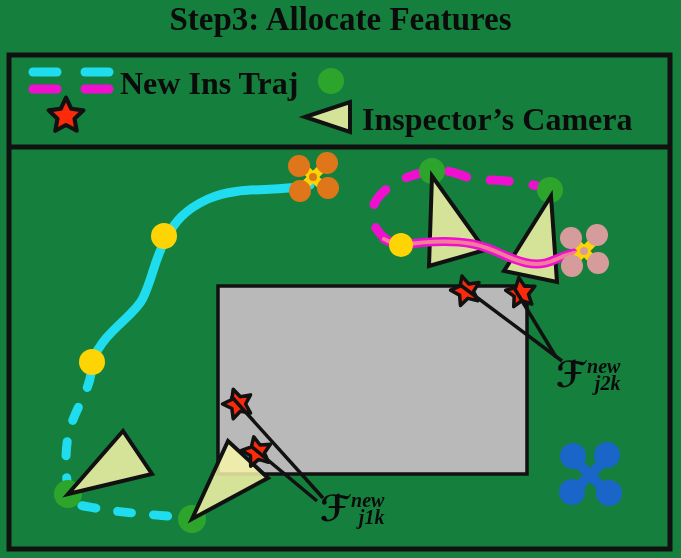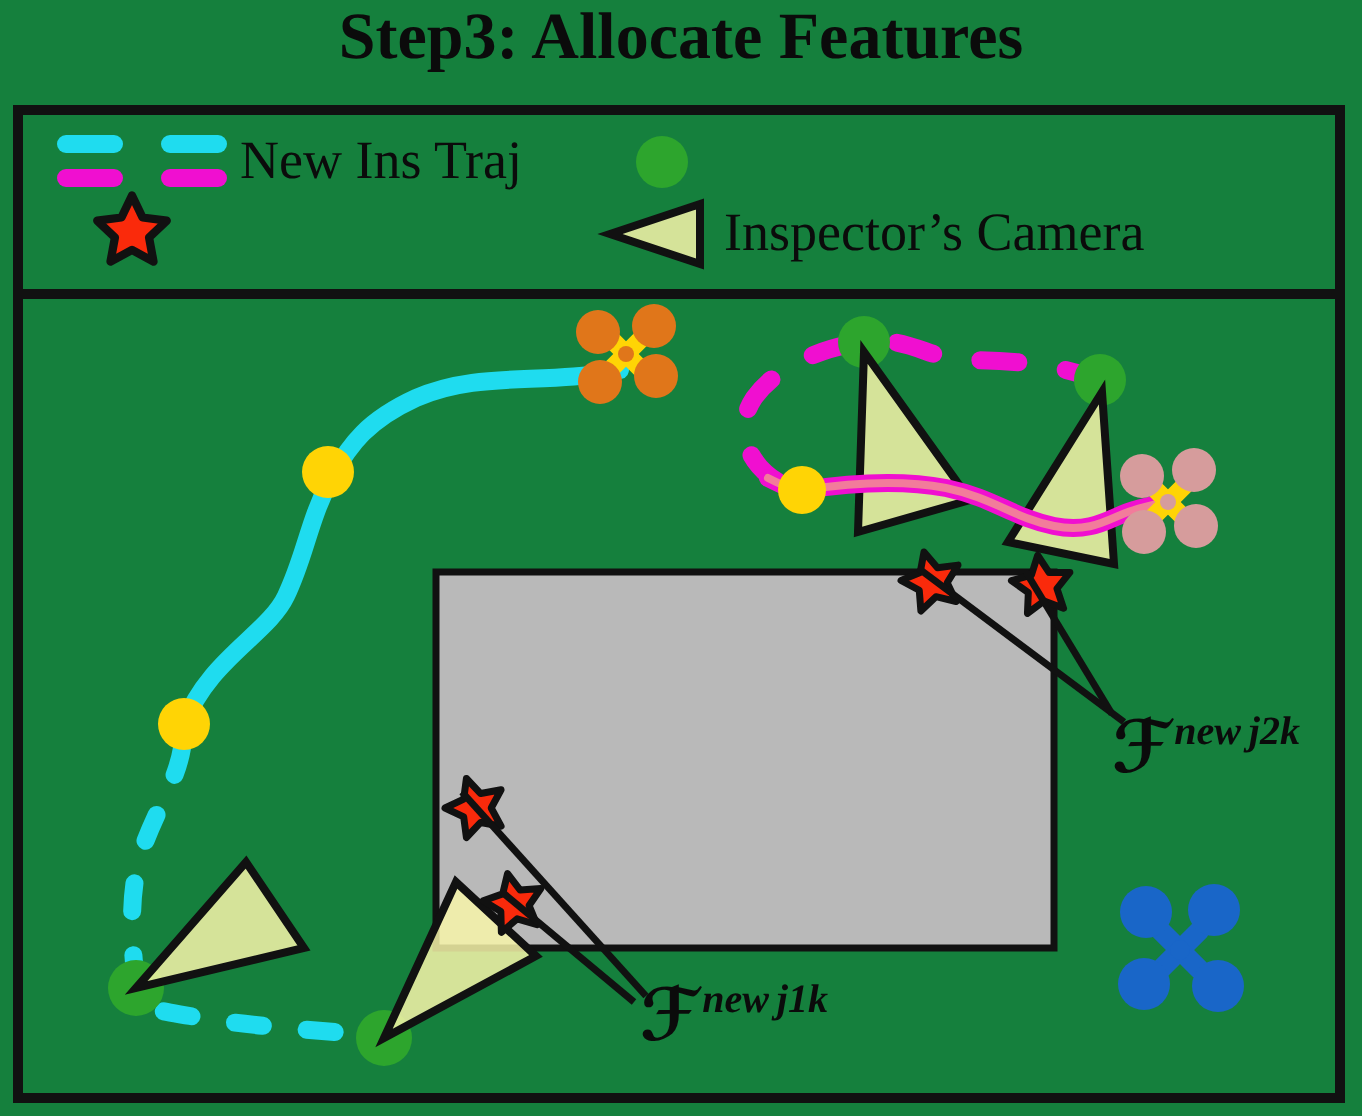--- a/index.html
+++ b/index.html
@@ -1,25 +1,25 @@
 <!DOCTYPE html>
 <html style="--traj-cyan: #1FDCEF; --traj-magenta: #F00FD0; --traj-pink-core: #F27C9B; --inspection-green: #2DA52D; --waypoint-yellow: #FFD405; --feature-red: #FA2A0B; --camera-yellow: #F7F4A9; --obstacle-gray: #B9B9B9; --drone-orange: #E0761A; --drone-pink: #D69C9C; --drone-blue: #1966C8; --outline-black: #111111;"><head>
 <meta charset="utf-8">
 <style>
   html,body{margin:0;padding:0;background:#fff;width:681px;height:558px;overflow:hidden;}
   .page{position:relative;width:681px;height:558px;background:#15803d;
         font-family:"Liberation Serif","DejaVu Serif",serif;}
   .title{position:absolute;left:0;top:1px;width:681px;text-align:center;
          font-size:33px;font-weight:bold;letter-spacing:0px;color:#0b0b0b;}
   svg.scene{position:absolute;left:0;top:0;}
-  .legend-label{position:absolute;font-size:27px;font-weight:normal;color:#0b0b0b;white-space:nowrap;line-height:1.1;}
+  .legend-label{position:absolute;font-size:32px;font-weight:bold;color:#0b0b0b;white-space:nowrap;line-height:1.1;}
   .feature-label{position:absolute;display:flex;align-items:flex-start;color:#0b0b0b;}
   .fscript{font-family:"DejaVu Serif","DejaVu Sans",serif;font-style:italic;font-weight:bold;
            font-size:36px;line-height:0.9;}
-  .subsup{display:flex;flex-direction:row;margin-left:2px;}
+  .subsup{display:flex;flex-direction:column;margin-left:2px;}
   .subsup .sup,.subsup .sub{font-size:20px;font-weight:bold;font-style:italic;line-height:0.85;}
   .subsup .sub{margin-left:4px;text-align:right;}
   
   .traj-cyan       {stroke:var(--traj-cyan,#1FDCEF);fill:none;stroke-width:9;stroke-linecap:round;}
   .traj-magenta    {stroke:var(--traj-magenta,#F00FD0);fill:none;stroke-width:9;stroke-linecap:round;}
   .traj-pink-core  {stroke:var(--traj-pink-core,#F27C9B);fill:none;stroke-width:4;stroke-linecap:round;}
   .dot-green       {fill:var(--inspection-green,#2DA52D);}
   .dot-yellow      {fill:var(--waypoint-yellow,#FFD405);}
   .camera-tri      {fill:var(--camera-yellow,#F7F4A9);fill-opacity:0.85;stroke:var(--outline-black,#111);stroke-width:4;stroke-linejoin:miter;}
   .star            {fill:var(--feature-red,#FA2A0B);stroke:var(--outline-black,#111);stroke-width:3.5;stroke-linejoin:round;}

